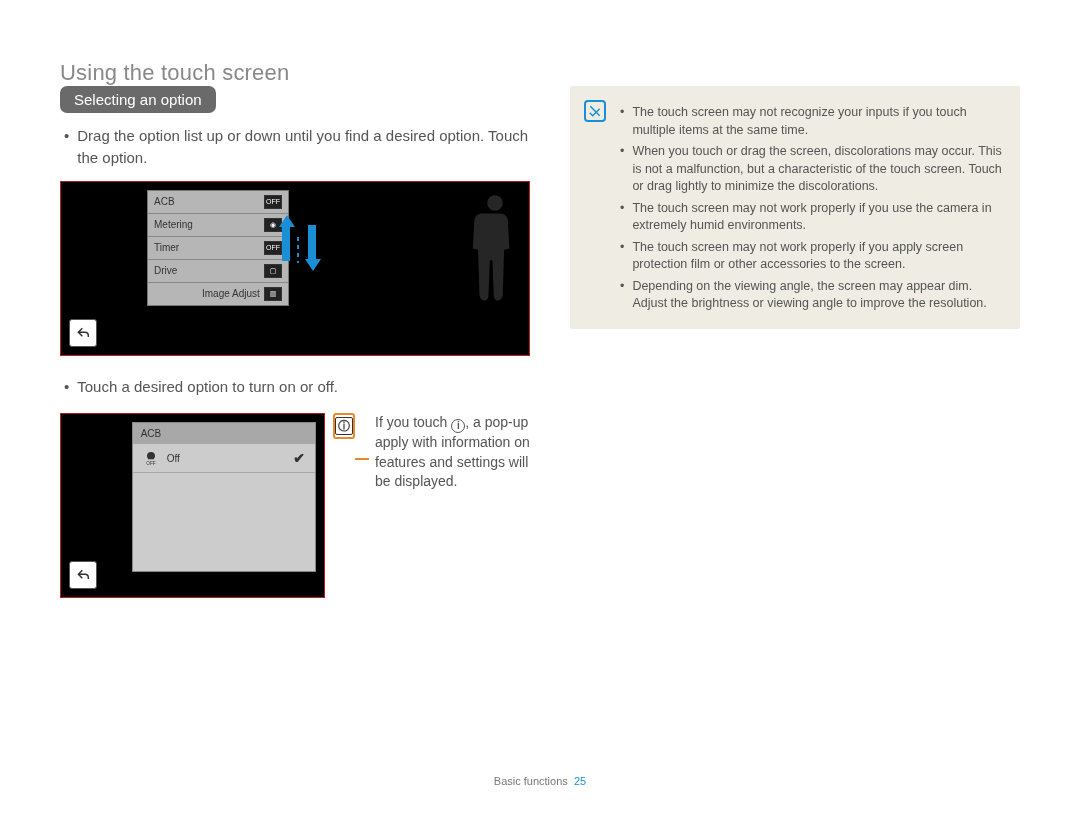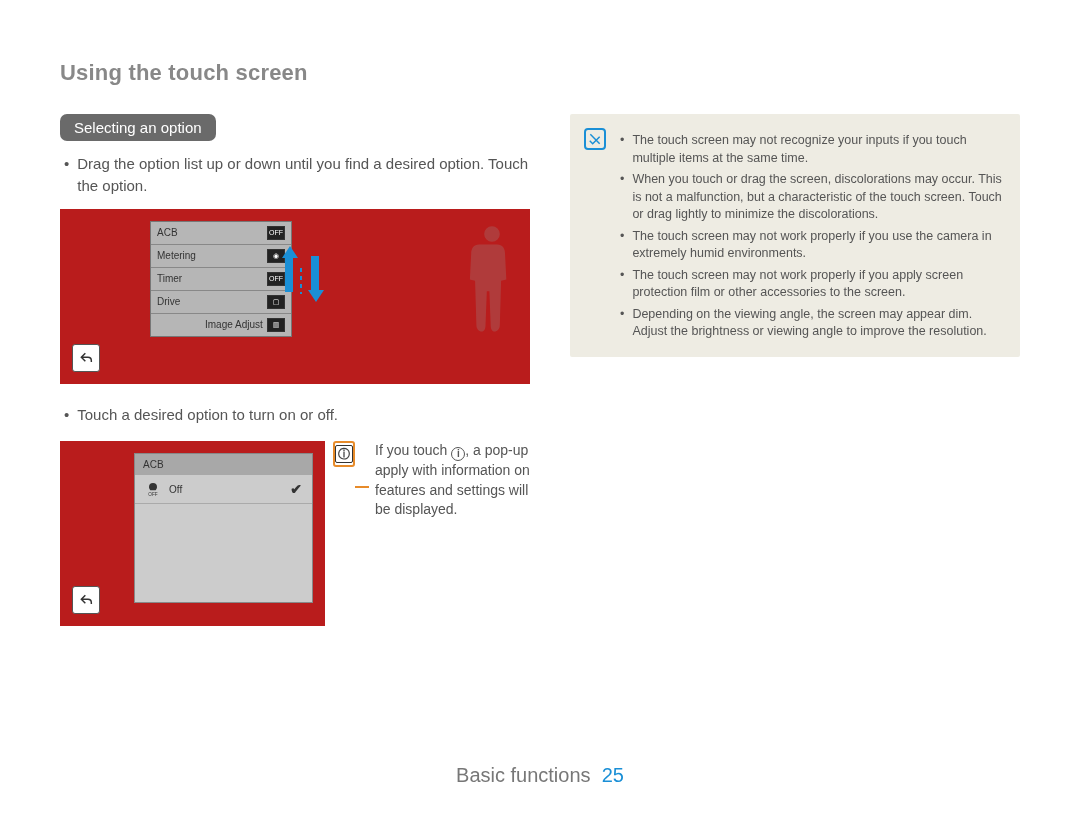--- a/index.html
+++ b/index.html
@@ -7,24 +7,23 @@
     width: 1080px;
     height: 815px;
     background: #fff;
     font-family: Arial, Helvetica, sans-serif;
     color: #444;
     position: relative;
     padding: 60px 60px 0 60px;
   }
   .page-title {
     font-size: 22px;
-    font-weight: 700;
+    font-weight: 400;
     color: #888;
     letter-spacing: 0.2px;
-    margin-bottom: 28px;
   }
   .columns { display: flex; gap: 40px; }
   .col-left { width: 470px; }
   .col-right { flex: 1; }
   .pill {
     display: inline-block;
     background: #6a6a6a;
     color: #fff;
     font-size: 15px;
     padding: 5px 14px;
@@ -39,23 +38,23 @@
     color: #555;
     margin-bottom: 4px;
   }
   .bullet-list li::before {
     content: "•";
     margin-right: 8px;
     flex-shrink: 0;
     color: #555;
   }
   .figure {
-    border: 4px solid #b91c1c;
+    border: 1px solid #b91c1c;
     margin: 12px 0 20px 0;
-    background: #b91c1c;
+    background: #000000;
     padding: 8px;
     position: relative;
   }
   .figure-inner {
     display: flex;
     align-items: flex-end;
     gap: 6px;
   }
   .back-btn {
     width: 28px; height: 28px;
@@ -211,21 +210,21 @@
   .note-list li::before {
     content: "•";
     margin-right: 8px;
     flex-shrink: 0;
   }
   .footer {
     position: absolute;
     bottom: 28px;
     left: 0; right: 0;
     text-align: center;
-    font-size: 20px;
+    font-size: 11px;
     color: #777;
   }
   .footer .pg { color: #1a8fd6; }
 </style>
 </head>
 <body>
 
 <div class="page-title">Using the touch screen</div>
 
 <div class="columns">

